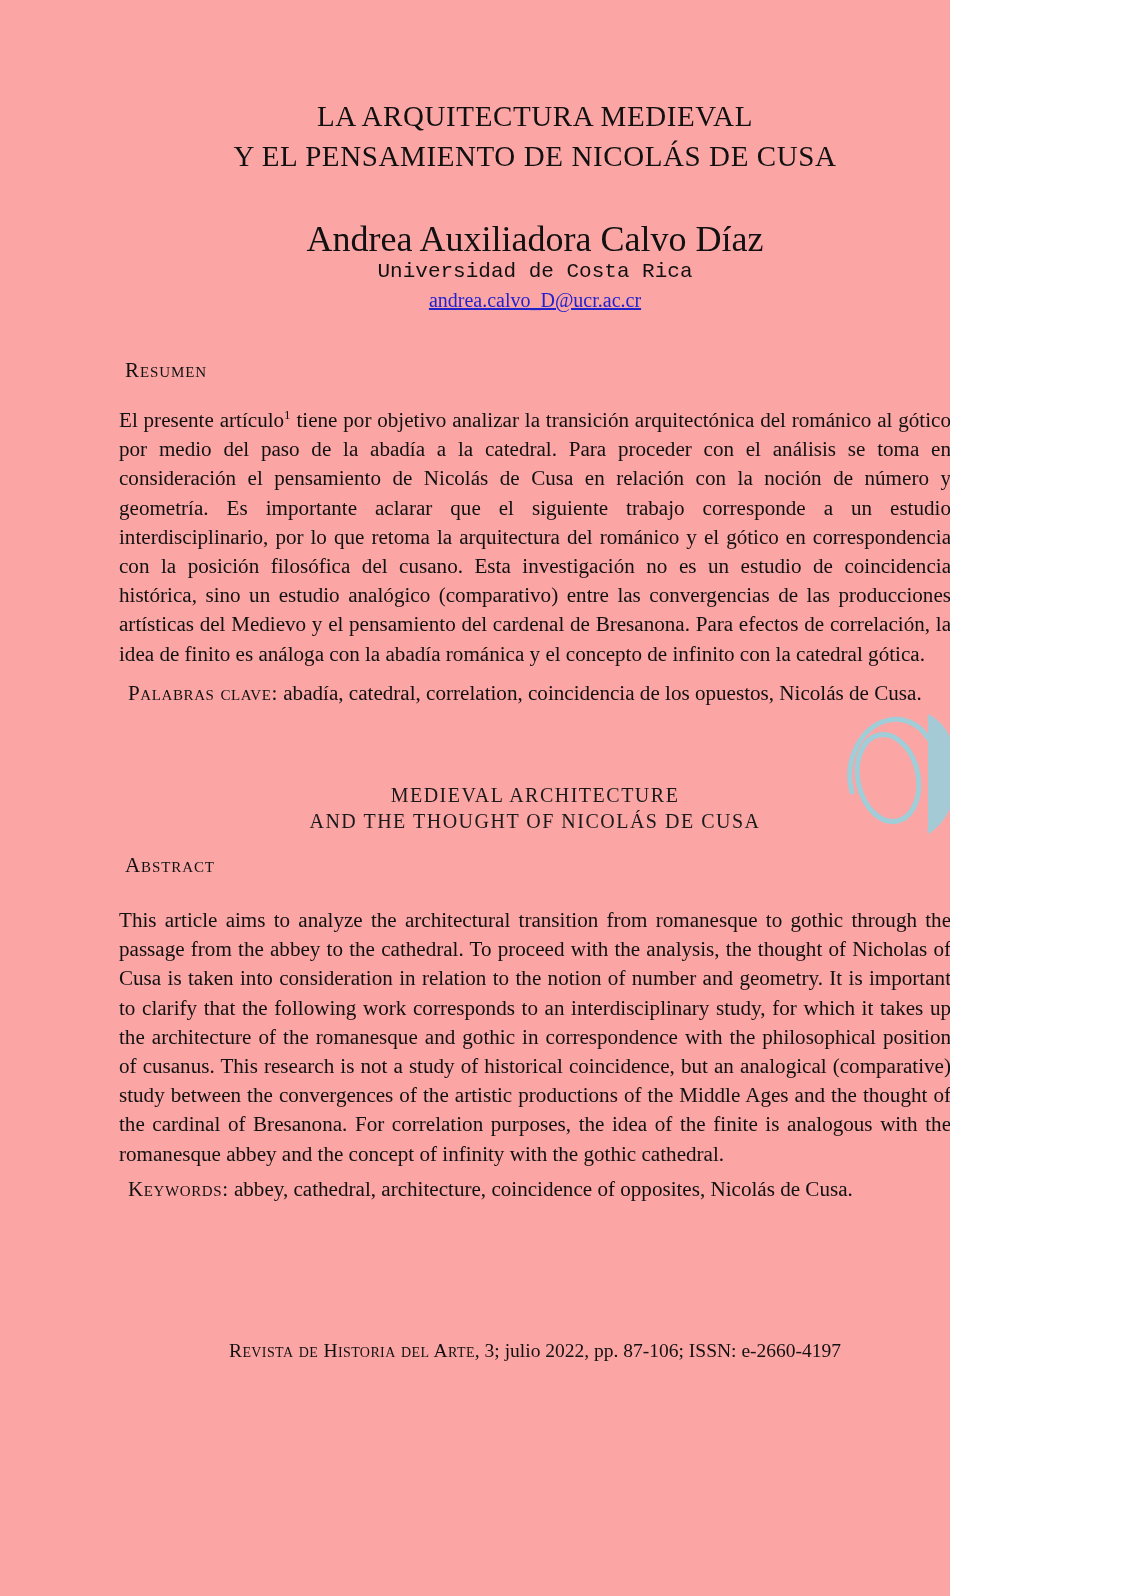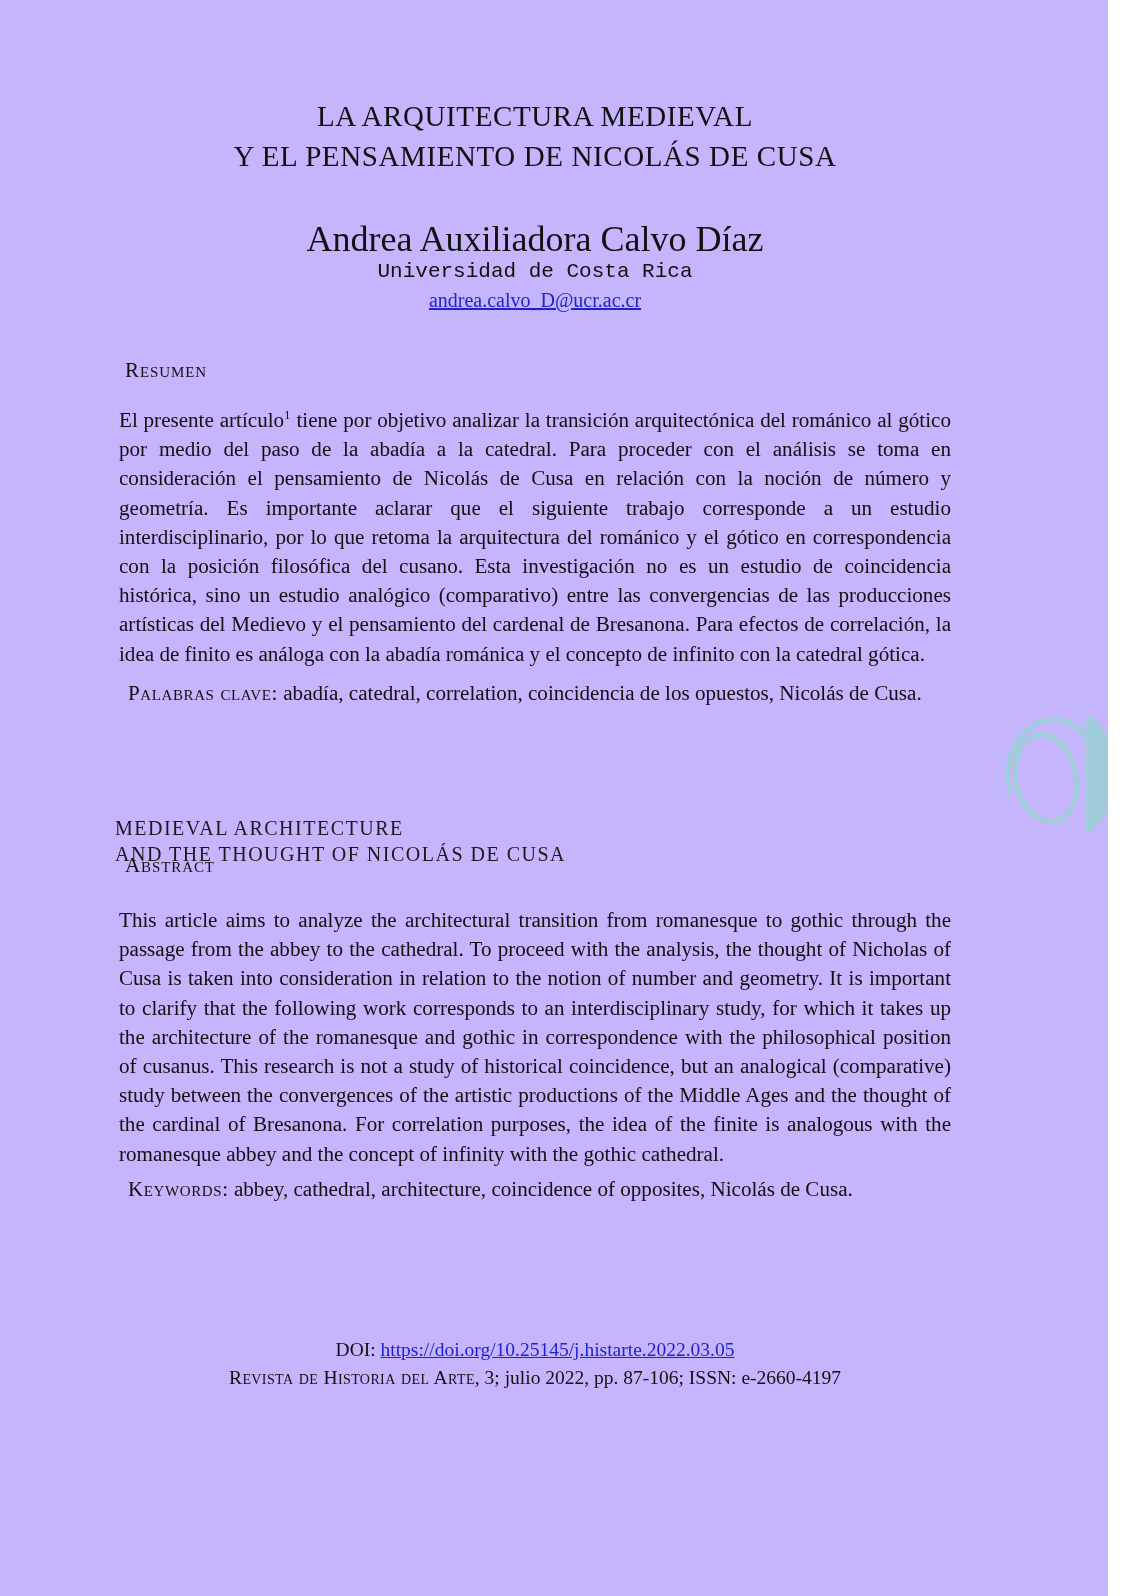--- a/index.html
+++ b/index.html
@@ -2,23 +2,23 @@
 <html><head>
 <meta charset="utf-8">
 <style>
   html, body {
     margin: 0;
     padding: 0;
     background: #ffffff;
   }
   .page {
     position: relative;
-    width: 1108px;
+    width: 950px;
     height: 1596px;
-    background: #c4b5fd;
+    background: #fca5a5;
     overflow: hidden;
     font-family: "Liberation Serif", serif;
     color: #0d0d0d;
   }
 
   
   .title-block {
     position: absolute;
     left: 115px;
     top: 96px;
@@ -111,22 +111,21 @@
     vertical-align: super;
     line-height: 0;
   }
 
   
   .title-en {
     position: absolute;
     left: 115px;
     top: 782px;
     width: 840px;
-    text-align: left;
-    margin-top: 33px;
+    text-align: center;
   }
   .title-en-line {
     font-size: 20px;
     line-height: 26px;
     letter-spacing: 1.5px;
     color: #1a1a1a;
   }
 
   
   .footer {
@@ -206,21 +205,20 @@
 
   <div class="section-heading" id="heading-abstract">Abstract</div>
 
   <div class="abstract" id="abstract-en">This article aims to analyze the architectural transition from romanesque to gothic through the passage from the abbey to the cathedral. To proceed with the analysis, the thought of Nicholas of Cusa is taken into consideration in relation to the notion of number and geometry. It is important to clarify that the following work corresponds to an interdisciplinary study, for which it takes up the architecture of the romanesque and gothic in correspondence with the philosophical position of cusanus. This research is not a study of historical coincidence, but an analogical (comparative) study between the convergences of the artistic productions of the Middle Ages and the thought of the cardinal of Bresanona. For correlation purposes, the idea of the finite is analogous with the romanesque abbey and the concept of infinity with the gothic cathedral.</div>
 
   <div class="keywords" id="keywords-en">
     <span class="kw-label">Keywords:</span><span> abbey, cathedral, architecture, coincidence of opposites, Nicolás de Cusa.</span>
   </div>
 
   <div class="footer">
-    <div class="footer-doi"><span>DOI: </span><span class="doi-link">https://doi.org/10.25145/j.histarte.2022.03.05</span></div>
     <div class="footer-cite"><span class="cite-journal">Revista de Historia del Arte</span><span>, 3; julio 2022, pp. 87-106; ISSN: e-2660-4197</span></div>
   </div>
 
   <div class="side-rail">
 
     <div class="side-decor">
       <svg width="140" height="132" viewBox="0 0 140 132" xmlns="http://www.w3.org/2000/svg">
         <ellipse cx="64" cy="72" rx="30" ry="44" transform="rotate(-12 64 72)" fill="none" stroke="#9fcdd8" stroke-width="5"></ellipse>
         <path d="M28 86 C20 58 34 26 58 16 C76 9 94 16 104 32" fill="none" stroke="#9fcdd8" stroke-width="5" stroke-linecap="round"></path>
         <path d="M104 10 C126 22 136 52 130 84 C126 104 116 118 104 126" fill="#9fcdd8" stroke="#9fcdd8" stroke-width="4" opacity="0.95"></path>

